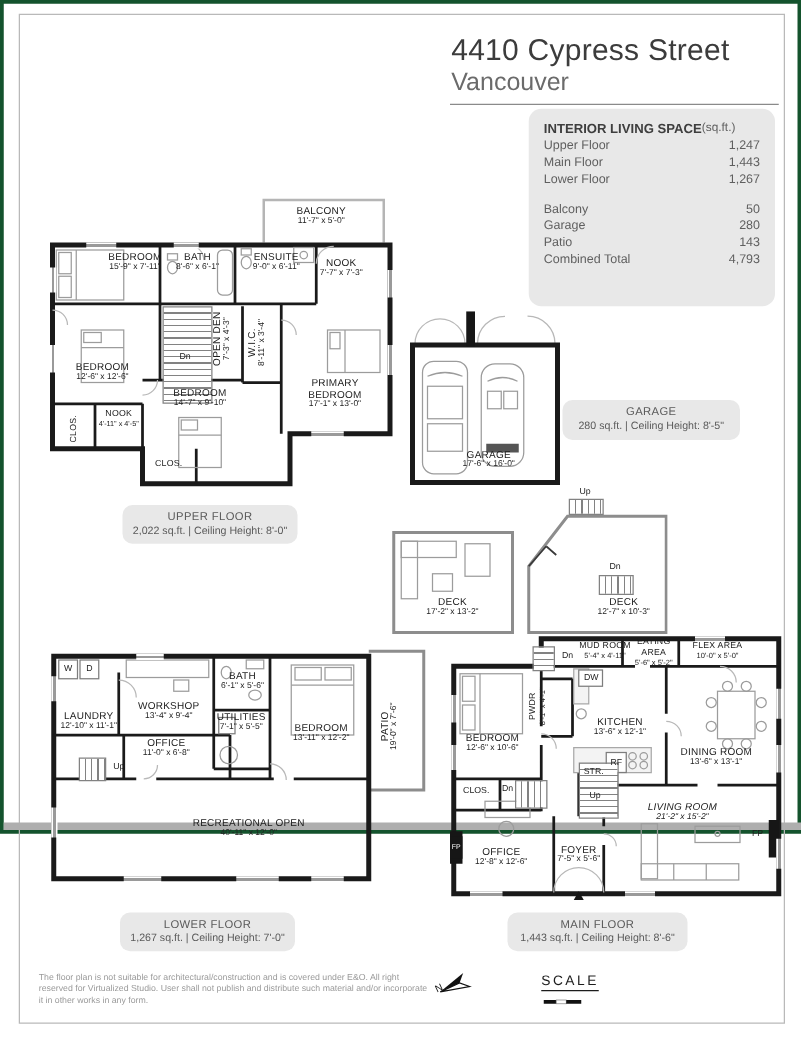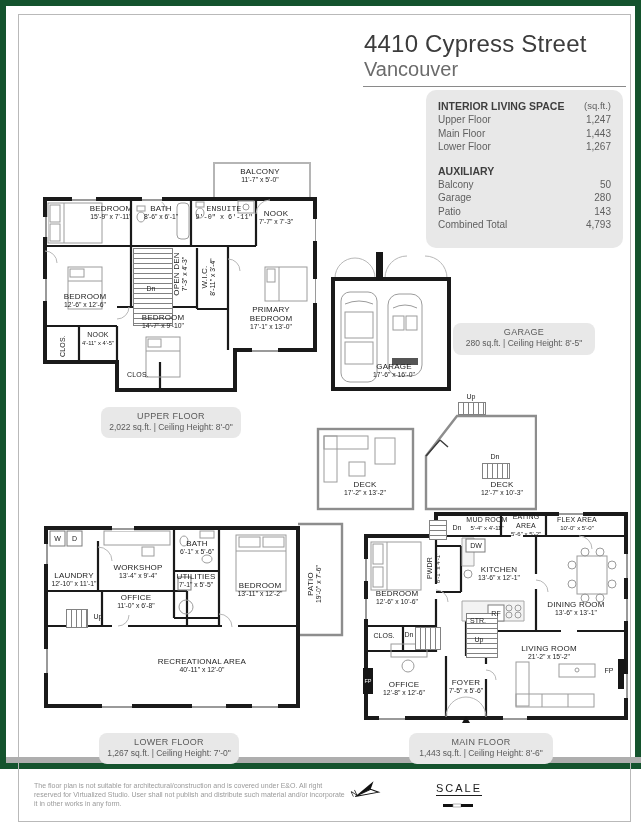--- a/index.html
+++ b/index.html
@@ -1,28 +1,28 @@
 <!DOCTYPE html>
 <html><head>
 <meta charset="utf-8">
 <style>
   html,body{margin:0;padding:0;}
   body{width:641px;height:830px;overflow:hidden;background:#fff;font-family:"Liberation Sans",sans-serif;}
-  .page{position:relative;width:641px;height:769px;background:#fff;border:6px solid #14532d;box-sizing:border-box;}
+  .page{position:relative;width:641px;height:667px;background:#fff;border:3px solid #14532d;box-sizing:border-box;}
   .frame{position:absolute;left:12px;top:8px;width:611px;height:806px;border:1px solid #b9b9b9;}
   .bottombar{position:absolute;left:0;bottom:0;width:641px;height:6px;background:#aeaeae;}
 
   
   .title{position:absolute;left:358px;top:24px;font-size:24px;color:#3c3c3c;letter-spacing:.2px;}
   .subtitle{position:absolute;left:358px;top:52px;font-size:20px;color:#6b6b6b;}
   .hr{position:absolute;left:357px;top:80px;width:263px;border-top:1.5px solid #8a8a8a;}
 
   
   .sumbox{position:absolute;left:420px;top:84px;width:197px;height:158px;background:#e8e8e8;border-radius:10px;box-sizing:border-box;padding:9px 12px;color:#5f5f5f;}
-  .shead{display:flex;justify-content:space-between;font-weight:bold;color:#3e3e3e;font-size:10.5px;line-height:14px;gap:12px;}
+  .shead{display:flex;font-weight:bold;color:#3e3e3e;font-size:10.5px;line-height:14px;}
   .shead .unit{font-weight:normal;color:#5f5f5f;font-size:9.5px;}
   .srow{display:flex;justify-content:space-between;font-size:10px;line-height:13.5px;}
   .sgap{height:10px;}
 
   
   .gbox{position:absolute;background:#e8e8e8;border-radius:8px;text-align:center;color:#5a5a5a;}
   .g1{font-size:9px;padding-top:4px;line-height:11px;letter-spacing:.3px;}
   .g2{font-size:8.5px;line-height:11px;}
 
   
@@ -51,21 +51,21 @@
   .blackbox{position:absolute;background:#161616;color:#fff;font-size:5.5px;text-align:center;z-index:3;}
 
   .stairsV{position:absolute;border:1px solid #828282;background:repeating-linear-gradient(180deg,#fff 0 4px,#828282 4px 5px);z-index:2;}
   .stairsH{position:absolute;border:1px solid #828282;background:repeating-linear-gradient(90deg,#fff 0 4px,#828282 4px 5px);z-index:2;}
 
   .winv{position:absolute;width:5px;background:linear-gradient(90deg,#fff 0 1.5px,#9a9a9a 1.5px 3.5px,#fff 3.5px 5px);z-index:2;}
   .winh{position:absolute;height:5px;background:linear-gradient(180deg,#fff 0 1.5px,#9a9a9a 1.5px 3.5px,#fff 3.5px 5px);z-index:2;}
 
   
   .disclaimer{position:absolute;left:28px;top:775px;width:312px;font-size:7px;line-height:9px;color:#9a9a9a;}
-  .scale{position:absolute;left:430px;top:776px;text-align:center;}
+  .scale{position:absolute;left:430px;top:776px;text-align:left;}
   .scaletxt{font-size:11px;letter-spacing:2px;color:#1c1c1c;border-bottom:1px solid #1c1c1c;padding-bottom:1px;}
 </style>
 </head>
 <body>
 
 <div class="page">
   <div class="frame"></div>
   <div class="bottombar"></div>
 
   <div class="title">4410 Cypress Street</div>
@@ -83,23 +83,20 @@
       </div>
     <div class="srow">
         <span>Main Floor</span>
         <span>1,443</span>
       </div>
     <div class="srow">
         <span>Lower Floor</span>
         <span>1,267</span>
       </div>
     <div class="sgap"></div>
-    <div class="shead">
-        <span>AUXILIARY</span>
-      </div>
     <div class="srow">
         <span>Balcony</span>
         <span>50</span>
       </div>
     <div class="srow">
         <span>Garage</span>
         <span>280</span>
       </div>
     <div class="srow">
         <span>Patio</span>
@@ -170,21 +167,21 @@
         <div class="rd">11'-7" x 5'-0"</div>
       </div>
     <div class="rlabel" style="left:19px;top:45px;width:100px;">
         <div class="rn">BEDROOM</div>
         <div class="rd">15'-9" x 7'-11"</div>
       </div>
     <div class="rlabel" style="left:89px;top:45px;width:60px;">
         <div class="rn">BATH</div>
         <div class="rd">8'-6" x 6'-1"</div>
       </div>
-    <div class="rlabel" style="left:149px;top:45px;width:66px;font-family:Liberation Mono, monospace;">
+    <div class="rlabel" style="left:149px;top:45px;width:66px;">
         <div class="rn">ENSUITE</div>
         <div class="rd">9'-0" x 6'-11"</div>
       </div>
     <div class="rlabel" style="left:204px;top:50px;width:60px;">
         <div class="rn">NOOK</div>
         <div class="rd">7'-7" x 7'-3"</div>
       </div>
     <div class="rlabel" style="left:11px;top:133px;width:64px;">
         <div class="rn">BEDROOM</div>
         <div class="rd">12'-6" x 12'-6"</div>
@@ -313,21 +310,21 @@
       </div>
     <div class="rlabel" style="left:186px;top:62px;width:64px;">
         <div class="rn">BEDROOM</div>
         <div class="rd">13'-11" x 12'-2"</div>
       </div>
     <div class="rlabel" style="left:66px;top:74px;width:56px;">
         <div class="rn">OFFICE</div>
         <div class="rd">11'-0" x 6'-8"</div>
       </div>
     <div class="rlabel" style="left:80px;top:138px;width:160px;">
-        <div class="rn">RECREATIONAL AREA</div>
+        <div class="rn">RECREATIONAL OPEN</div>
         <div class="rd">40'-11" x 12'-0"</div>
       </div>
     <div class="rlabel rot" style="left:242px;top:52px;width:70px;height:26px;">
         <div class="rn">PATIO</div>
         <div class="rd">19'-0" x 7'-6"</div>
       </div>
   </div>
 
   <div class="plan" style="left:357px;top:498px;width:268px;height:226px;">
     <svg width="268" height="226">
@@ -381,37 +378,37 @@
         <div class="rd" style="font-size:6px;">5'-4" x 4'-11"</div>
       </div>
     <div class="rlabel" style="left:142px;top:8px;width:42px;">
         <div class="rn" style="font-size:7px;">EATING AREA</div>
         <div class="rd" style="font-size:6px;">5'-6" x 5'-2"</div>
       </div>
     <div class="rlabel" style="left:186px;top:11px;width:56px;">
         <div class="rn" style="font-size:7px;">FLEX AREA</div>
         <div class="rd" style="font-size:6px;">10'-0" x 5'-0"</div>
       </div>
-    <div class="rlabel" style="left:104px;top:61px;width:64px;">
+    <div class="rlabel" style="left:104px;top:72px;width:64px;">
         <div class="rn">KITCHEN</div>
         <div class="rd">13'-6" x 12'-1"</div>
       </div>
     <div class="rlabel rot" style="left:48px;top:53px;width:50px;height:22px;">
         <div class="rn" style="font-size:7px;">PWDR</div>
         <div class="rd" style="font-size:6px;">8'-1" x 4'-1"</div>
       </div>
     <div class="rlabel" style="left:4px;top:85px;width:60px;">
         <div class="rn">BEDROOM</div>
         <div class="rd">12'-6" x 10'-6"</div>
       </div>
     <div class="rlabel" style="left:182px;top:96px;width:62px;">
         <div class="rn">DINING ROOM</div>
         <div class="rd">13'-6" x 13'-1"</div>
       </div>
-    <div class="rlabel" style="left:146px;top:140px;width:80px;">
+    <div class="rlabel" style="left:146px;top:140px;width:80px;font-style:italic;">
         <div class="rn">LIVING ROOM</div>
         <div class="rd">21'-2" x 15'-2"</div>
       </div>
     <div class="rlabel" style="left:12px;top:176px;width:58px;">
         <div class="rn">OFFICE</div>
         <div class="rd">12'-8" x 12'-6"</div>
       </div>
     <div class="rlabel" style="left:82px;top:174px;width:42px;">
         <div class="rn">FOYER</div>
         <div class="rd">7'-5" x 5'-6"</div>

